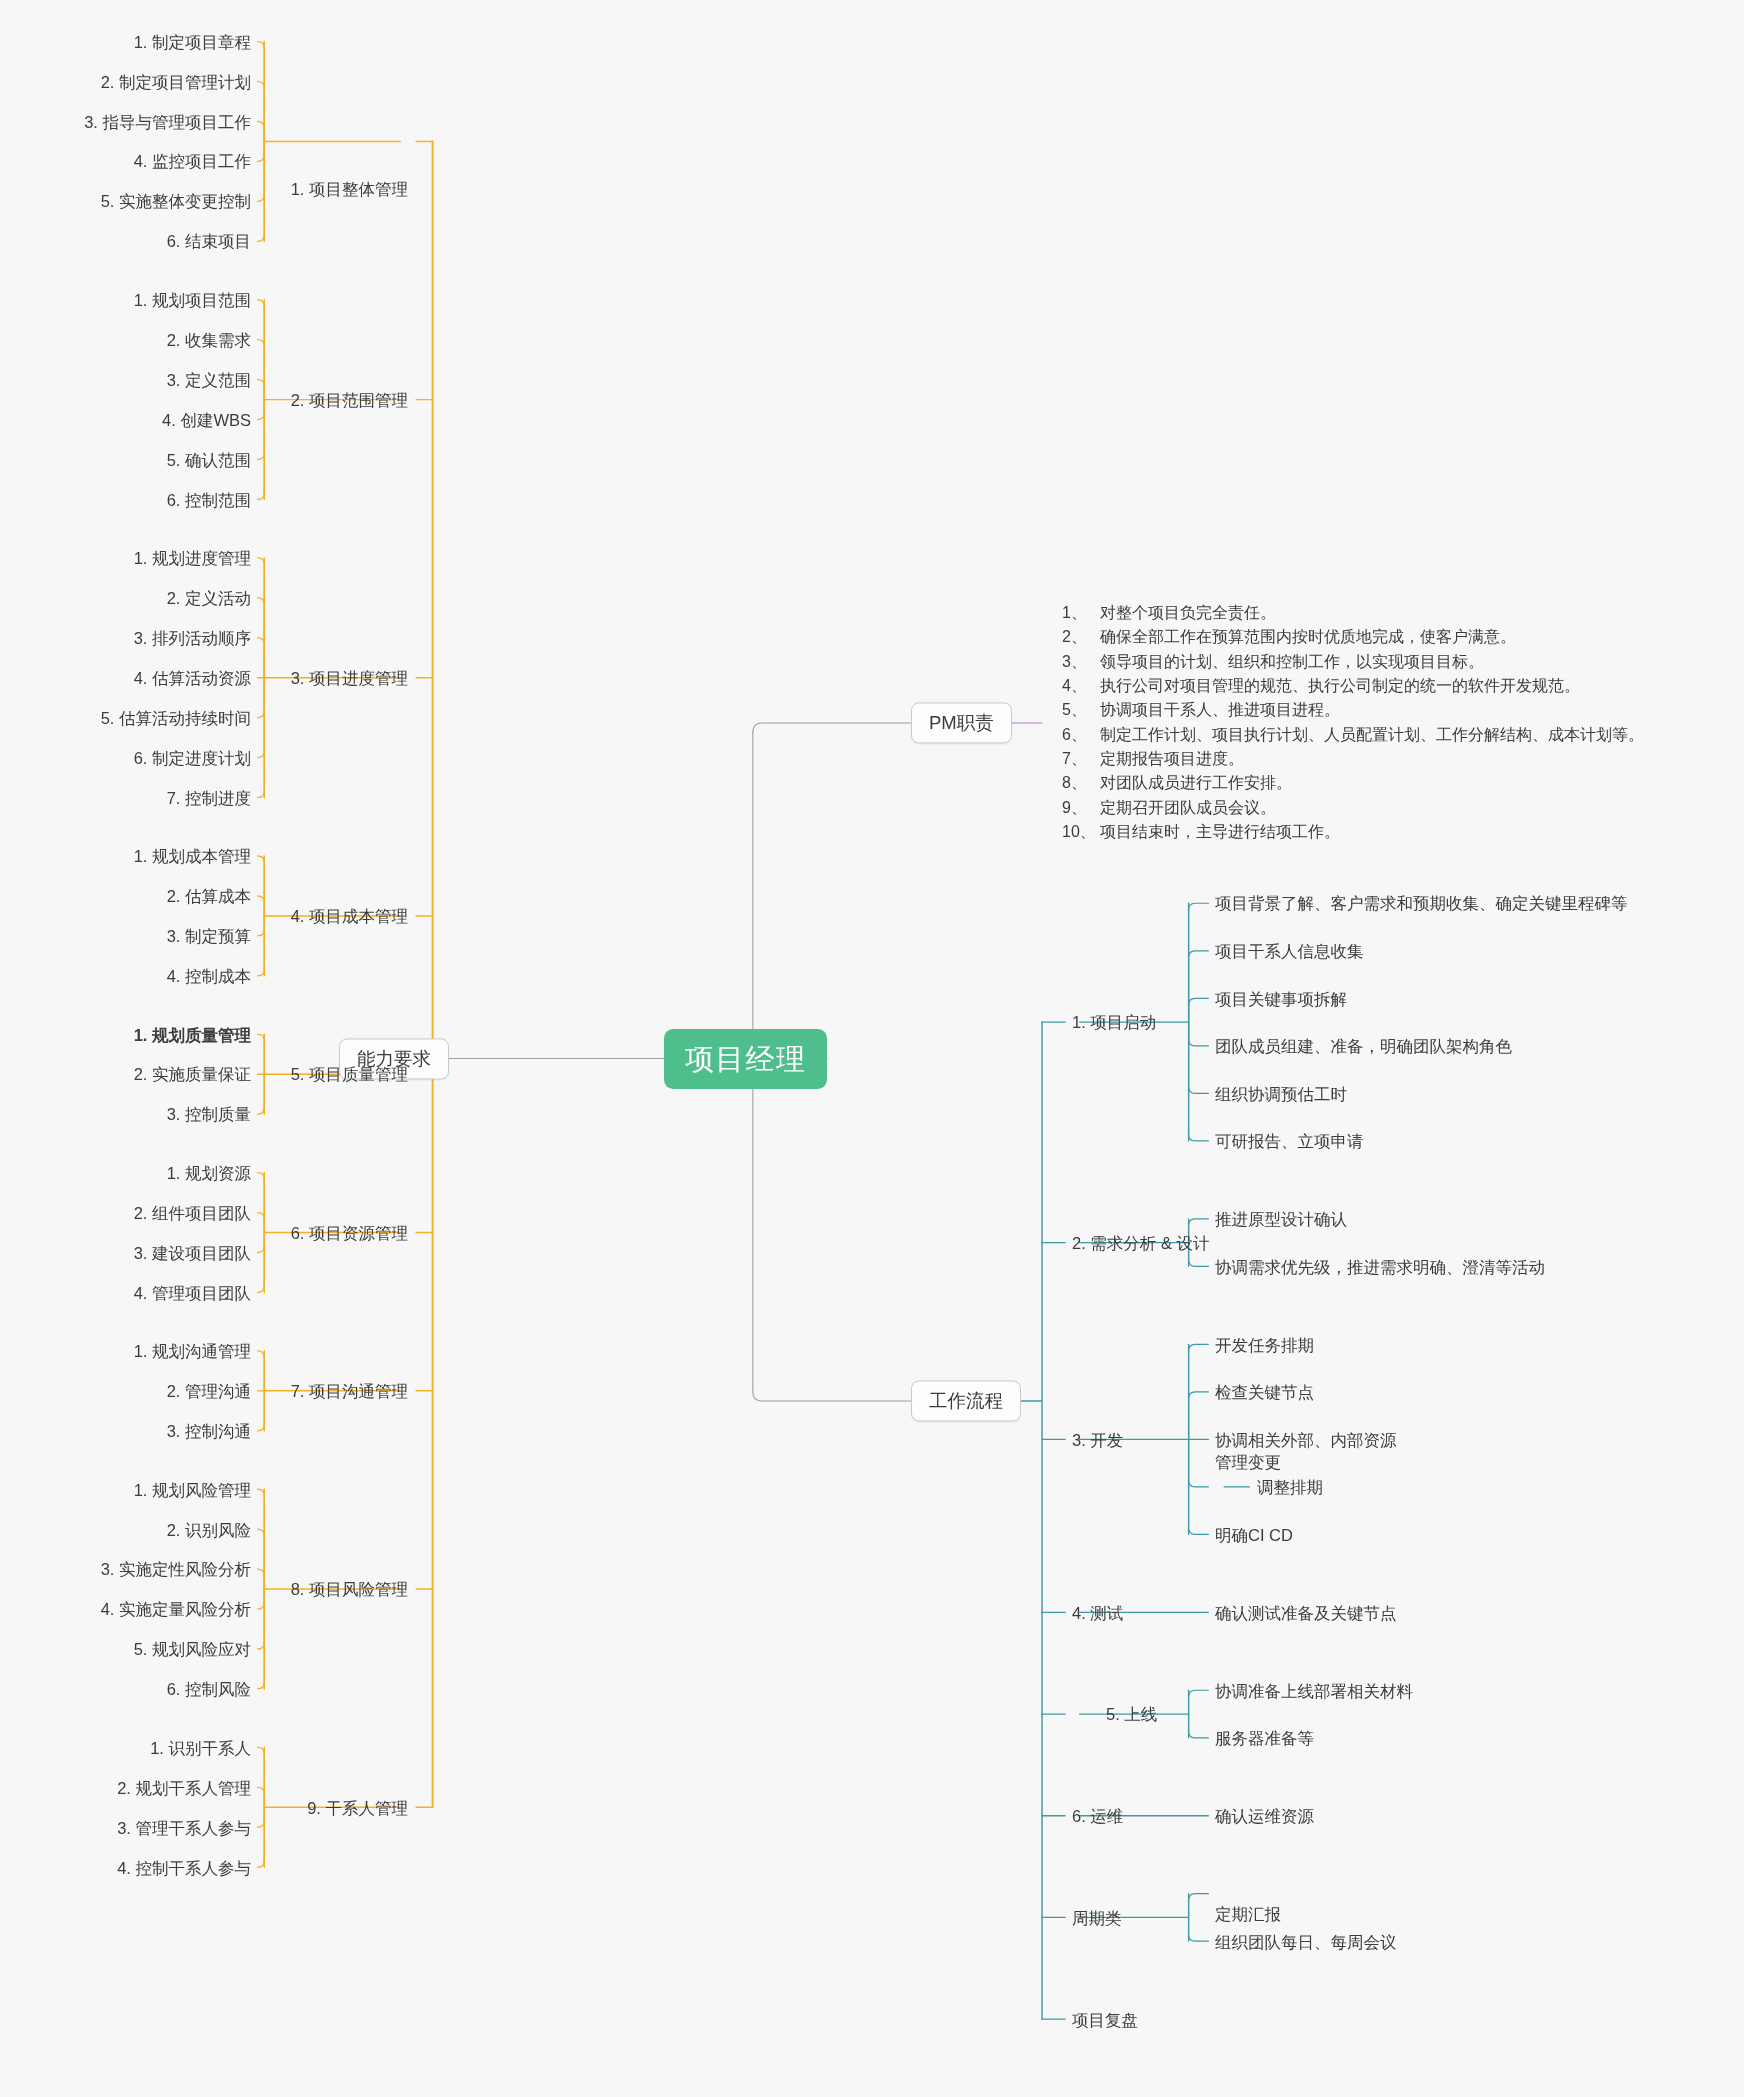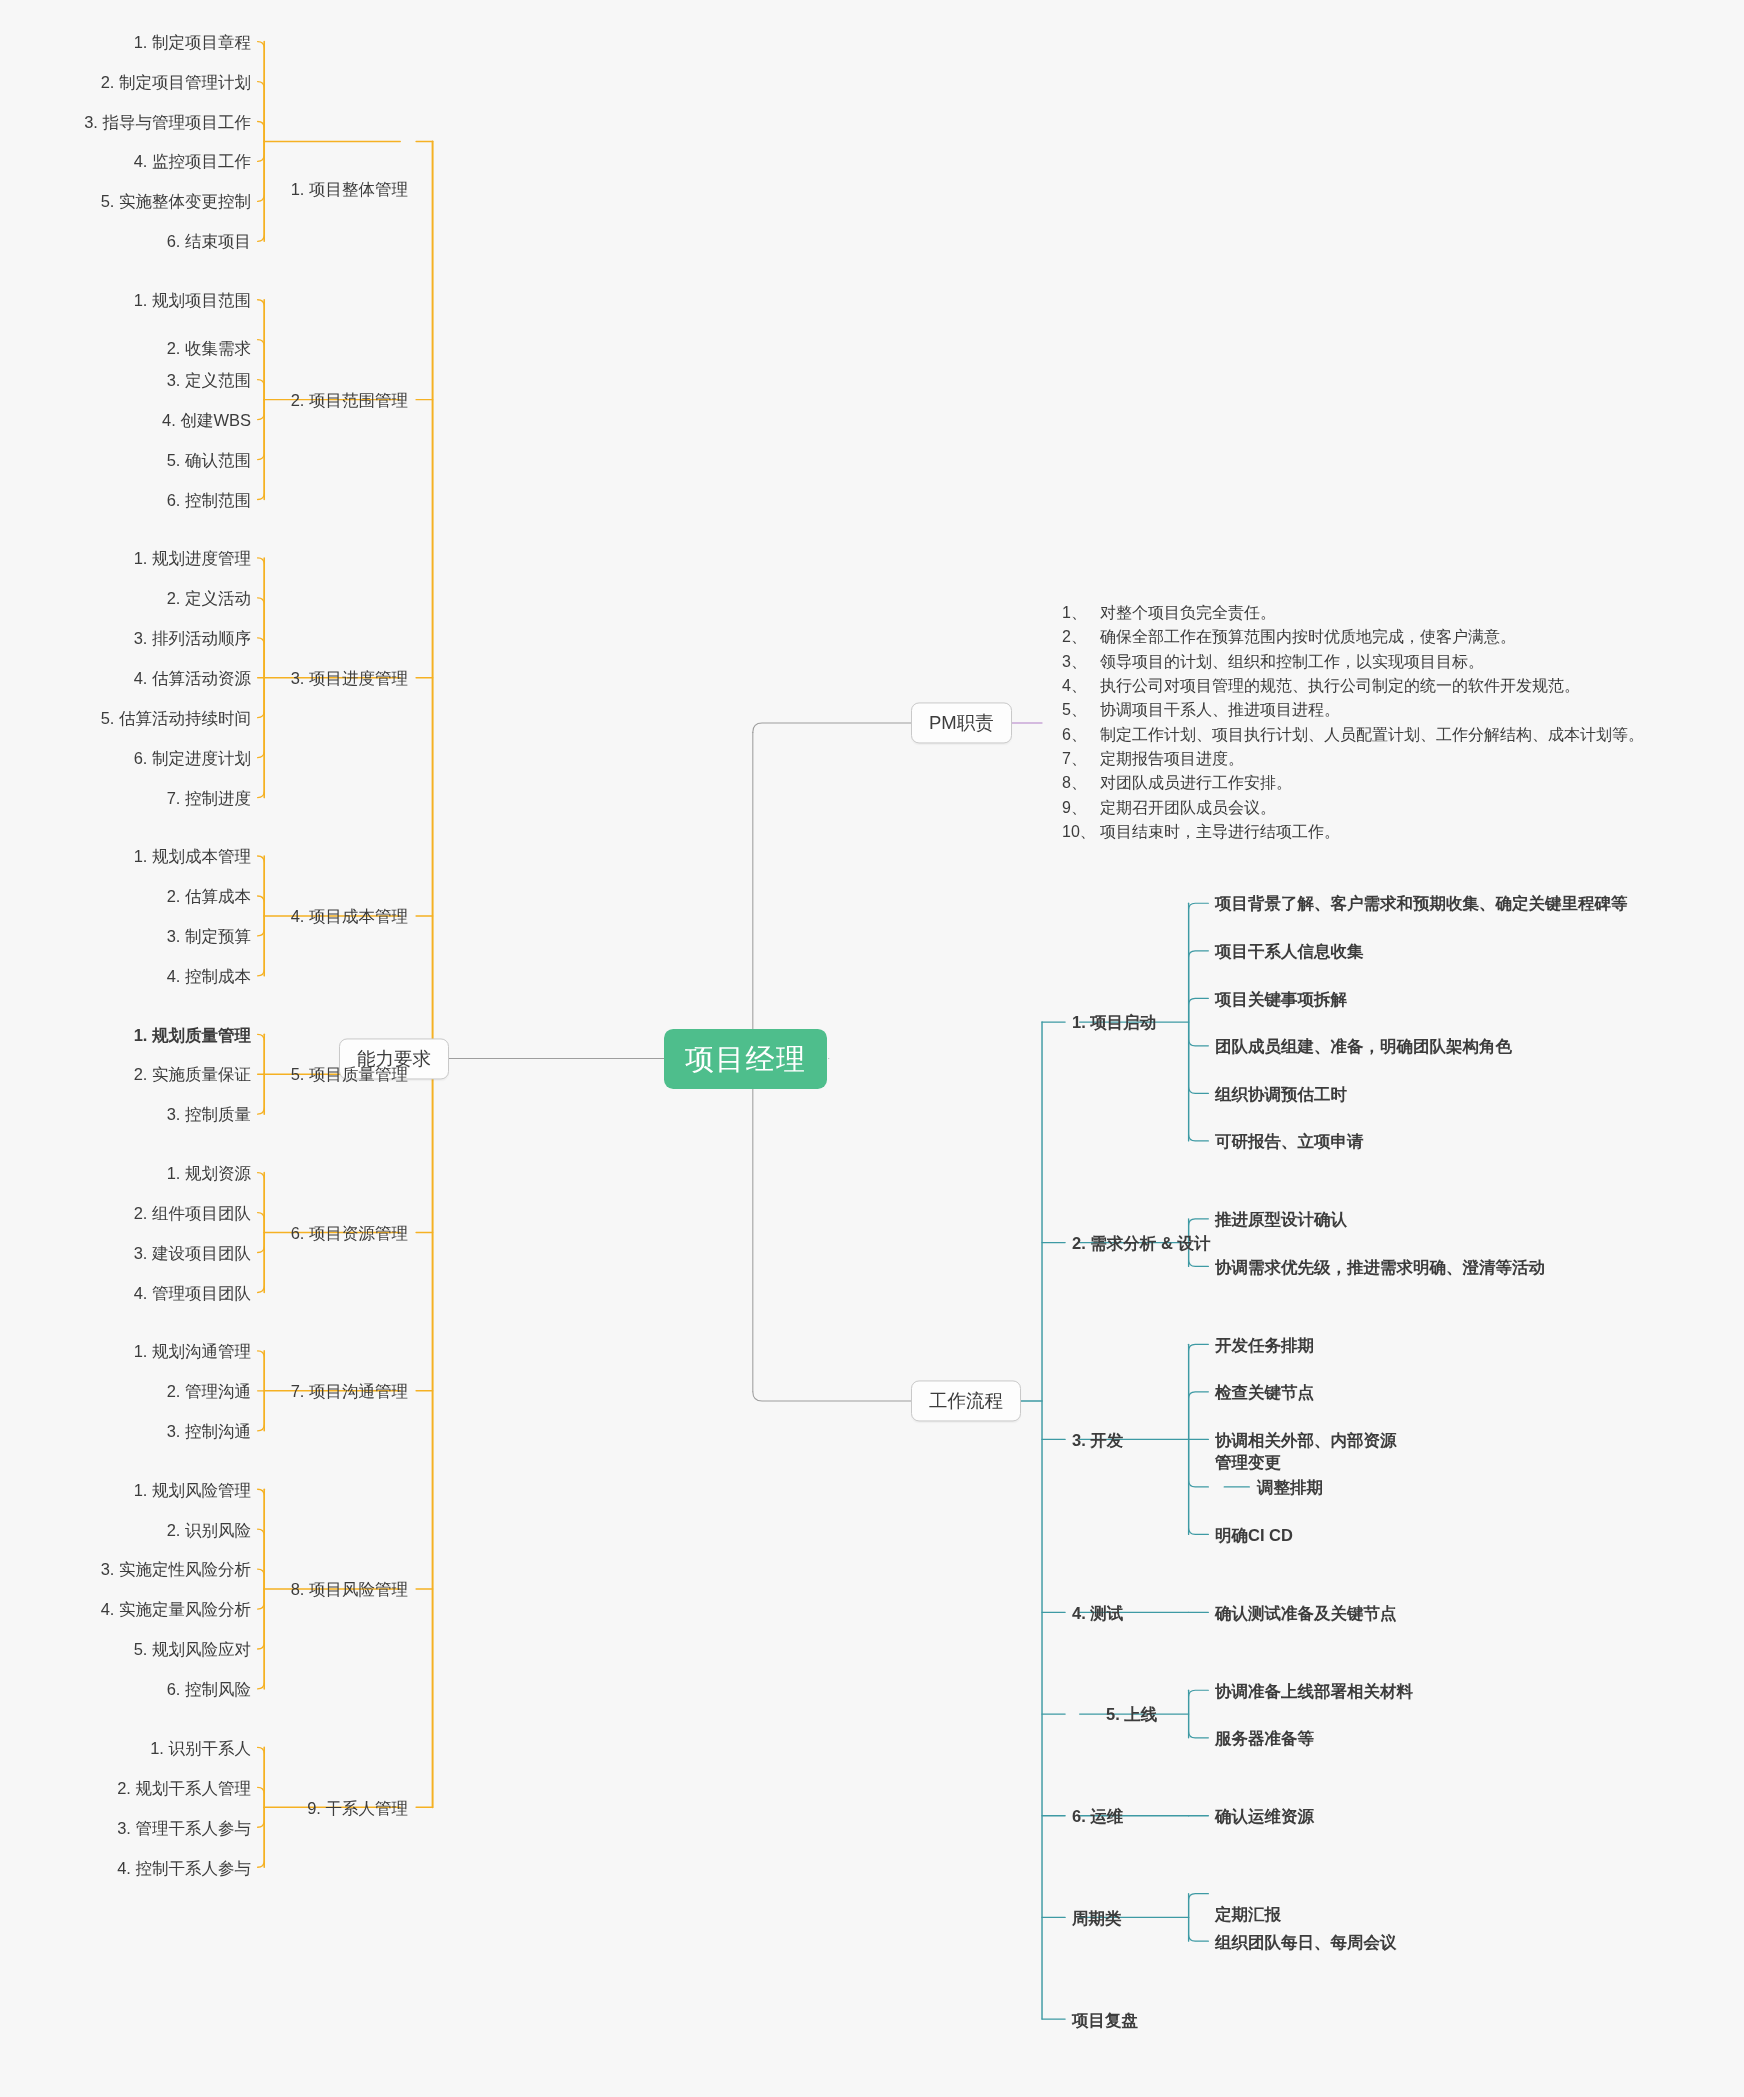--- a/index.html
+++ b/index.html
@@ -26,21 +26,21 @@
     white-space: nowrap;
     color: #3d3d3d;
     line-height: 1.25;
   }
   
   .leaf {
     font-size: 16.5px;
     color: #3c3c3c;
     transform: translateY(-50%);
   }
-  .leaf.right { text-align: left; font-weight: bold; }
+  .leaf.right { text-align: left; }
   .leaf.left  { text-align: right; }
 
   
   .boxnode {
     font-size: 18.5px;
     background: #fdfdfd;
     border: 1px solid #c9c9c9;
     border-radius: 8px;
     padding: 8px 17px;
     color: #3c3c3c;
@@ -202,21 +202,21 @@
       <div class="node boxnode" style="top: 1059px; right: 1295px;">能力要求</div>
       <div class="node leaf left" style="top: 141px; right: 1336px; margin-top: 48px;">1. 项目整体管理</div>
       <div class="node leaf left" style="top: 42px; right: 1493px;">1. 制定项目章程</div>
       <div class="node leaf left" style="top: 82px; right: 1493px;">2. 制定项目管理计划</div>
       <div class="node leaf left" style="top: 122px; right: 1493px;">3. 指导与管理项目工作</div>
       <div class="node leaf left" style="top: 161px; right: 1493px;">4. 监控项目工作</div>
       <div class="node leaf left" style="top: 201px; right: 1493px;">5. 实施整体变更控制</div>
       <div class="node leaf left" style="top: 241px; right: 1493px;">6. 结束项目</div>
       <div class="node leaf left" style="top: 400px; right: 1336px;">2. 项目范围管理</div>
       <div class="node leaf left" style="top: 300px; right: 1493px;">1. 规划项目范围</div>
-      <div class="node leaf left" style="top: 340px; right: 1493px; margin-top: 8px;">2. 收集需求</div>
+      <div class="node leaf left" style="top: 340px; right: 1493px;">2. 收集需求</div>
       <div class="node leaf left" style="top: 380px; right: 1493px;">3. 定义范围</div>
       <div class="node leaf left" style="top: 420px; right: 1493px;">4. 创建WBS</div>
       <div class="node leaf left" style="top: 460px; right: 1493px;">5. 确认范围</div>
       <div class="node leaf left" style="top: 500px; right: 1493px;">6. 控制范围</div>
       <div class="node leaf left" style="top: 678px; right: 1336px;">3. 项目进度管理</div>
       <div class="node leaf left" style="top: 558px; right: 1493px;">1. 规划进度管理</div>
       <div class="node leaf left" style="top: 598px; right: 1493px;">2. 定义活动</div>
       <div class="node leaf left" style="top: 638px; right: 1493px;">3. 排列活动顺序</div>
       <div class="node leaf left" style="top: 678px; right: 1493px;">4. 估算活动资源</div>
       <div class="node leaf left" style="top: 718px; right: 1493px;">5. 估算活动持续时间</div>

